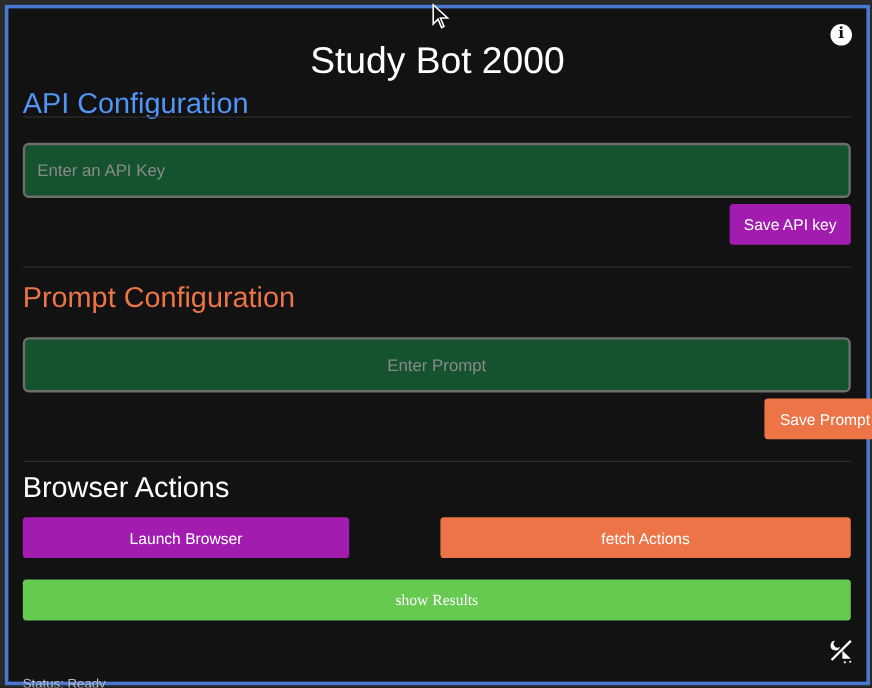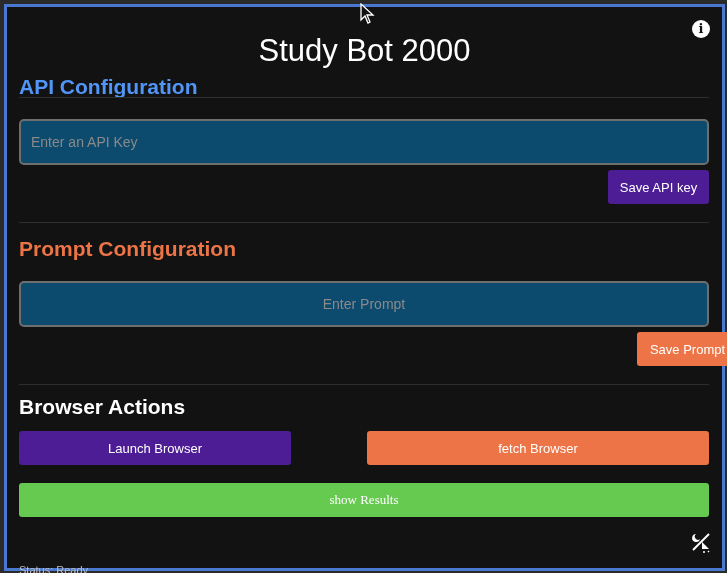--- a/index.html
+++ b/index.html
@@ -25,42 +25,42 @@
     .info-icon {
       position: absolute; left: 685px; top: 13px;
       width: 18px; height: 18px; border-radius: 50%;
       background: #ffffff; color: #121212;
       font-family: "DejaVu Serif", serif; font-weight: bold;
       font-size: 13px; line-height: 18px; text-align: center;
       cursor: pointer;
     }
     .section-title {
       position: absolute; left: 12px;
-      font-size: 21px; font-weight: bold; line-height: 22px;
+      font-size: 24px; font-weight: normal; line-height: 22px;
     }
     .divider {
       position: absolute; left: 12px; width: 690px; height: 1px;
       background: #2e2e2e;
     }
     .text-input {
       position: absolute; left: 12px; width: 690px; height: 46px;
       box-sizing: border-box;
-      background: #0c4a6e;
+      background: #14532d;
       border: 2px solid #6e6e6e; border-radius: 5px;
       color: #dddddd;
       font-family: "Liberation Sans", sans-serif;
       font-size: 14px; padding: 12px 10px; outline: none;
     }
     .text-input::placeholder { color: #8a8a8a; }
     .btn {
       position: absolute; border: none; border-radius: 3px;
       color: #ffffff; font-family: "Liberation Sans", sans-serif;
       font-size: 13px; cursor: pointer; padding: 0;
     }
-    .blue { background: #4c1d95; }
+    .blue { background: #a21caf; }
     .orange { background: #ec7446; }
     .green { background: #66c950; }
     .status {
       position: absolute; left: 12px; top: 556px;
       color: #bdbdbd; font-size: 11px; line-height: 14px;
     }
     .theme-icon {
       position: absolute; left: 683px; top: 524px;
       width: 22px; height: 22px; cursor: pointer;
     }
@@ -83,21 +83,21 @@
     <button class="btn blue" style="left:601px;top:163px;width:101px;height:34px;">Save API key</button>
     <div class="divider" style="top:215px;"></div>
 
     <div class="section-title" style="top:231px;color:#ec7446;">Prompt Configuration</div>
     <input class="text-input" style="top: 274px; text-align: center;" type="text" placeholder="Enter Prompt">
     <button class="btn orange" style="left:630px;top:325px;width:101px;height:34px;">Save Prompt</button>
     <div class="divider" style="top:377px;"></div>
 
     <div class="section-title" style="top:389px;color:#ffffff;">Browser Actions</div>
     <button class="btn blue" style="left:12px;top:424px;width:272px;height:34px;">Launch Browser</button>
-    <button class="btn orange" style="left:360px;top:424px;width:342px;height:34px;">fetch Browser</button>
+    <button class="btn orange" style="left:360px;top:424px;width:342px;height:34px;">fetch Actions</button>
     <button class="btn green" style="left:12px;top:476px;width:690px;height:34px;font-family:Liberation Serif, serif;">show Results</button>
 
     <div class="status">Status: Ready</div>
 
     <div class="theme-icon">
       <svg width="22" height="22" viewBox="0 0 22 22">
         <path d="M6 3 A4 4 0 1 0 10 8 A3 3 0 0 1 6 3 Z" fill="#ffffff"></path>
         <line x1="3" y1="19" x2="19" y2="3" stroke="#ffffff" stroke-width="2"></line>
         <path d="M12 11 L19 18 L12 18 Z" fill="#ffffff"></path>
         <line x1="14" y1="20" x2="14" y2="22" stroke="#ffffff" stroke-width="1.5"></line>

